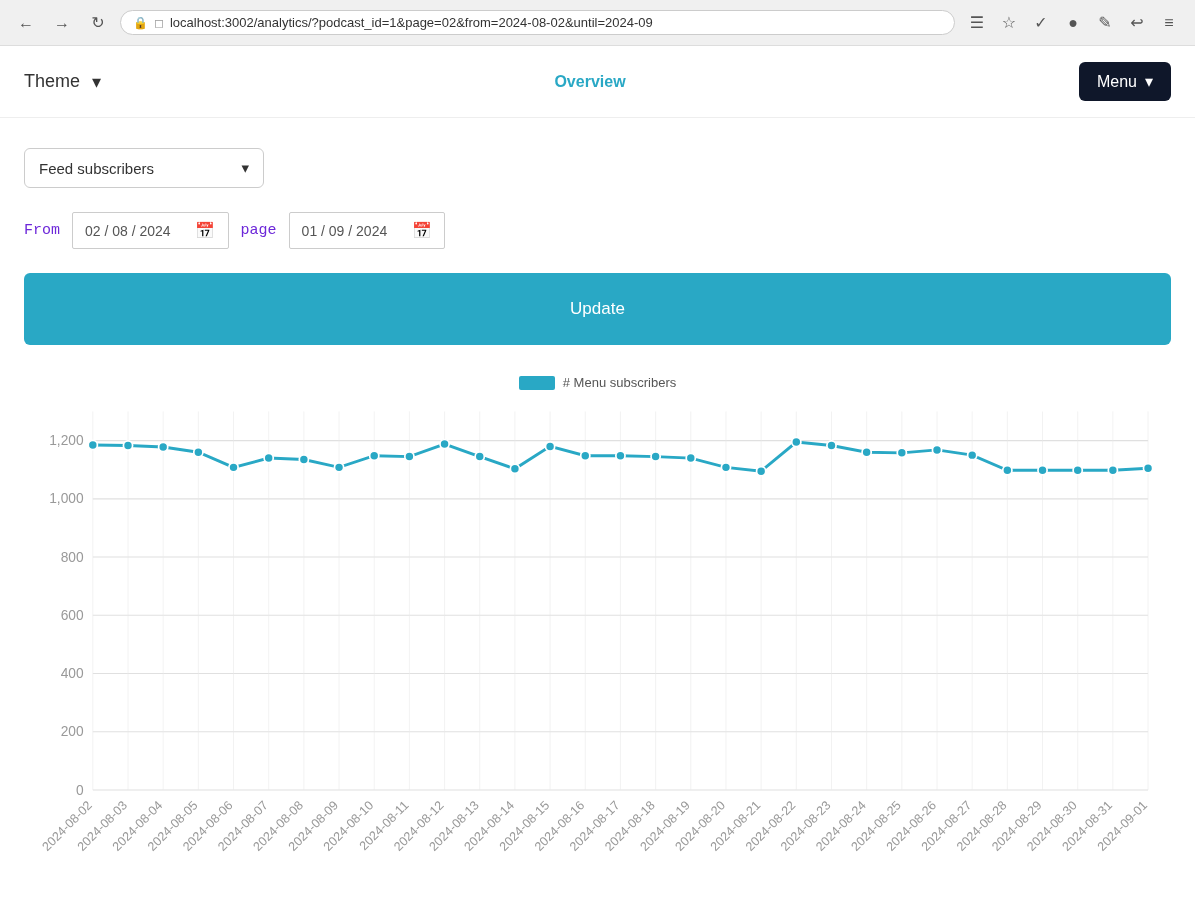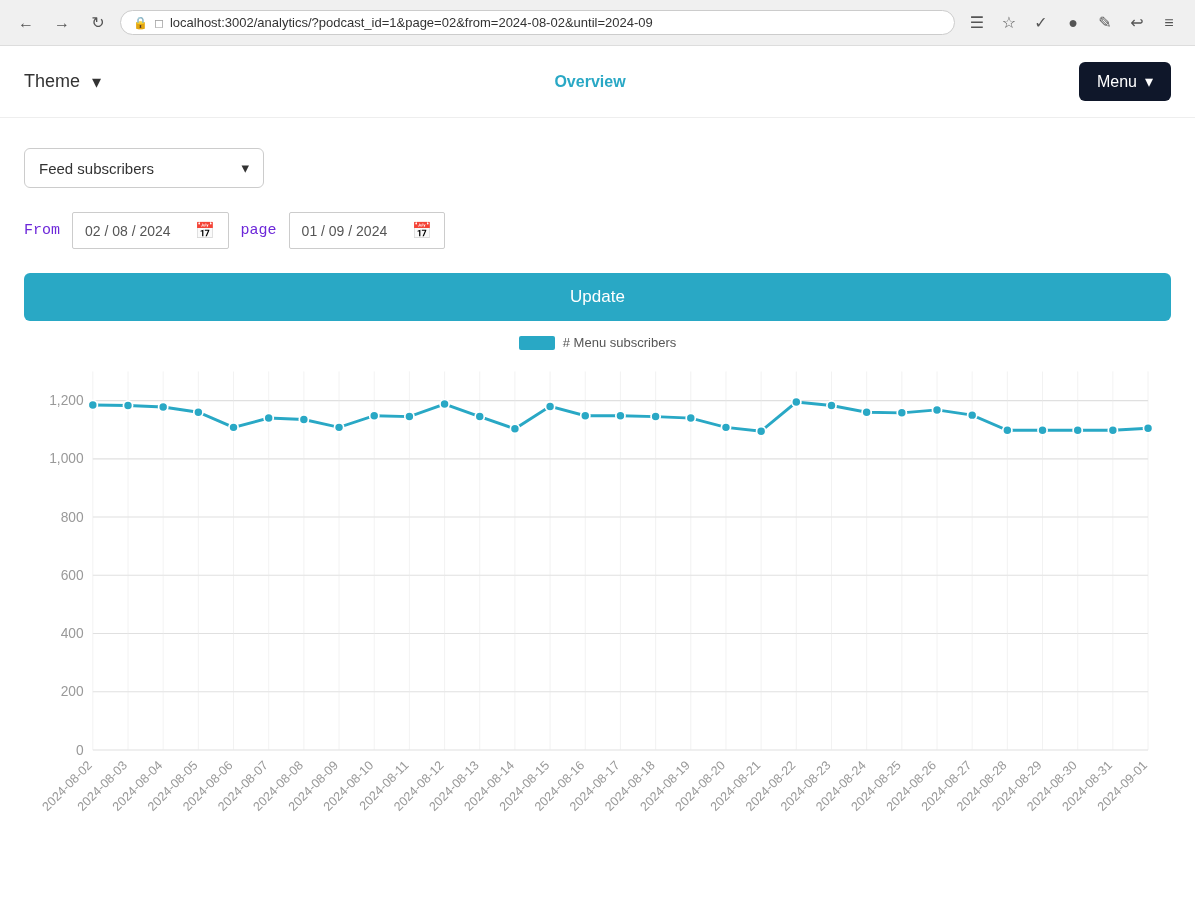--- a/index.html
+++ b/index.html
@@ -66,22 +66,22 @@
       display: flex; align-items: center; gap: 25px;
       border: 1px solid #ccc; border-radius: 2px; padding: 8px 12px;
       font-size: 14px; background: #fff;
     }
     .date-input span { color: #555; }
     .calendar-icon { color: #555; font-size: 16px; }
 
     
     .update-btn {
       width: 100%; background: #29a8c5; color: #fff; border: none;
-      border-radius: 6px; padding: 14px; font-size: 17px; cursor: pointer;
-      font-weight: 500; margin-bottom: 14px;
+      border-radius: 6px; padding: 26px; font-size: 17px; cursor: pointer;
+      font-weight: 500; margin-bottom: 30px;
     }
 
     
     .chart-container { position: relative; width: 100%; }
     .chart-legend {
       display: flex; align-items: center; gap: 8px; justify-content: center;
       margin-bottom: 10px; font-size: 13px; color: #555;
     }
     .legend-box {
       width: 36px; height: 14px; background: #29a8c5; border-radius: 2px;

